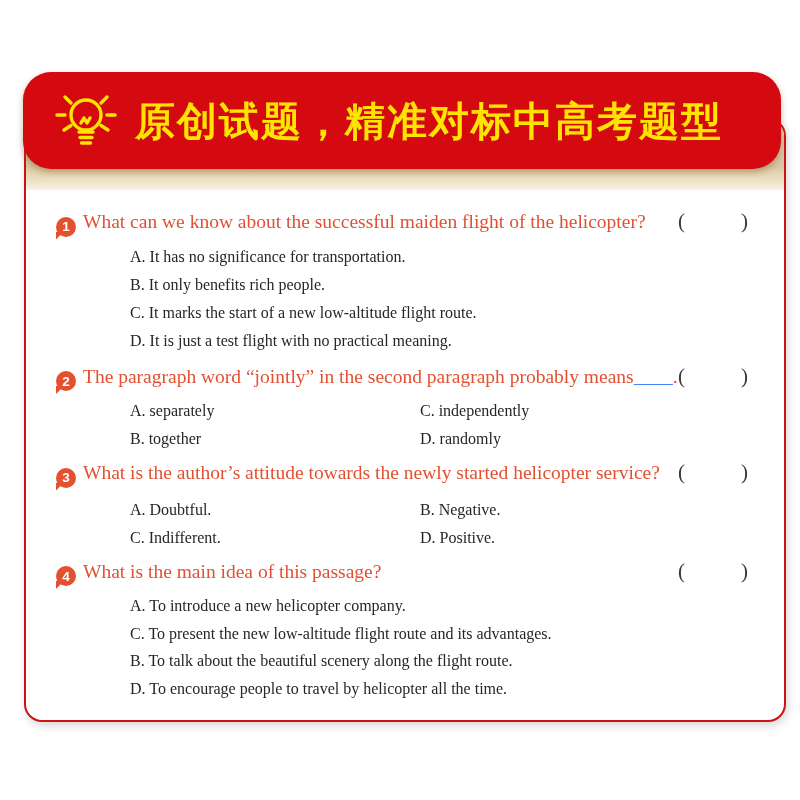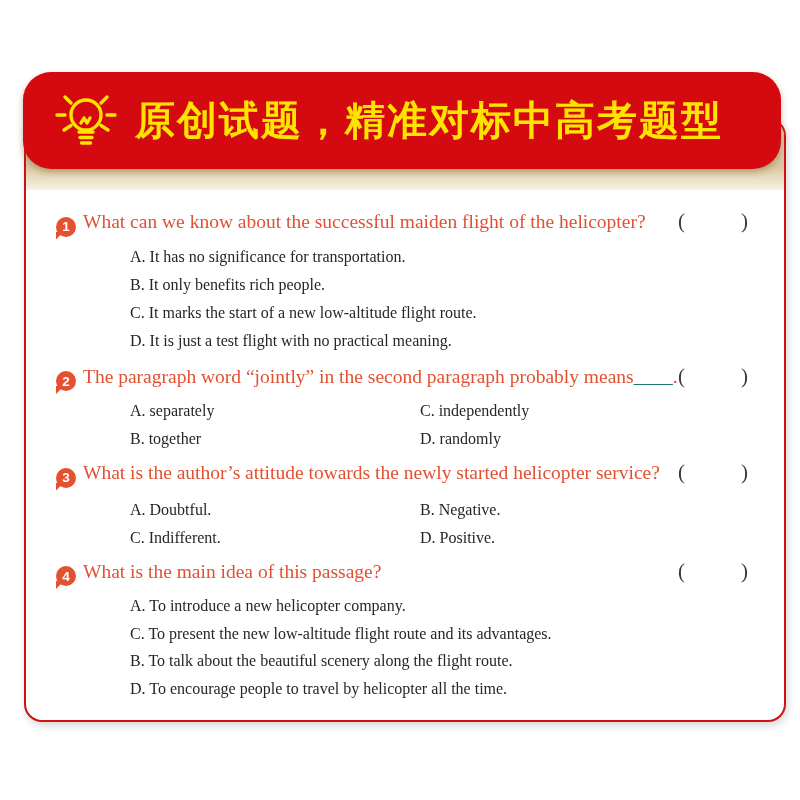--- a/index.html
+++ b/index.html
@@ -9,21 +9,21 @@
   }
   
   .banner{
     position:absolute;left:23px;top:72px;width:758px;height:97px;
     background:#d50a11;border-radius:28px;z-index:2;
     display:flex;align-items:center;box-sizing:border-box;padding-left:30px;
     box-shadow:0 3px 6px rgba(130,95,40,.45);
   }
   .bulb{flex:0 0 auto;display:block;}
   .banner-title{
-    font-family:Liberation Serif, serif;font-weight:bold;
+    font-family:Liberation Sans, sans-serif;font-weight:bold;
     font-size:40px;line-height:1;color:#ffe400;letter-spacing:2px;
     margin-left:16px;white-space:nowrap;
   }
   
   .card{
     position:absolute;left:24px;top:118px;width:762px;height:604px;
     box-sizing:border-box;background:#ffffff;border:2px solid #cc1212;
     border-radius:18px;overflow:hidden;z-index:1;
     box-shadow:2px 4px 8px rgba(0,0,0,.15);
   }
@@ -31,21 +31,21 @@
     height:70px;
     background:linear-gradient(180deg,#d8c6a2 0%,#d8c6a2 66%,#e7d9ba 80%,#f4edda 96%,#f8f3e7 100%);
   }
   .content{padding-left:30px;color:#262626;}
   
   .q-head{
     position:relative;display:flex;align-items:baseline;
     font-size:19.5px;line-height:23px;color:#e25032;padding-right:130px;
   }
   .q-head .q-text{white-space:nowrap;}
-  .q-blank{color:#0f766e;letter-spacing:0;}
+  .q-blank{color:#3b82f6;letter-spacing:0;}
   .badge{
     flex:0 0 auto;width:20px;height:20px;border-radius:50%;
     background:#e5502e;color:#ffffff;
     font-family:"Liberation Sans",sans-serif;font-size:13.5px;font-weight:bold;
     display:inline-flex;align-items:center;justify-content:center;
     position:relative;top:3px;margin-right:7px;
   }
   .badge::after{
     content:"";position:absolute;left:0px;bottom:-3px;width:8px;height:8px;
     background:#e5502e;clip-path:polygon(0 0,100% 0,0 100%);

